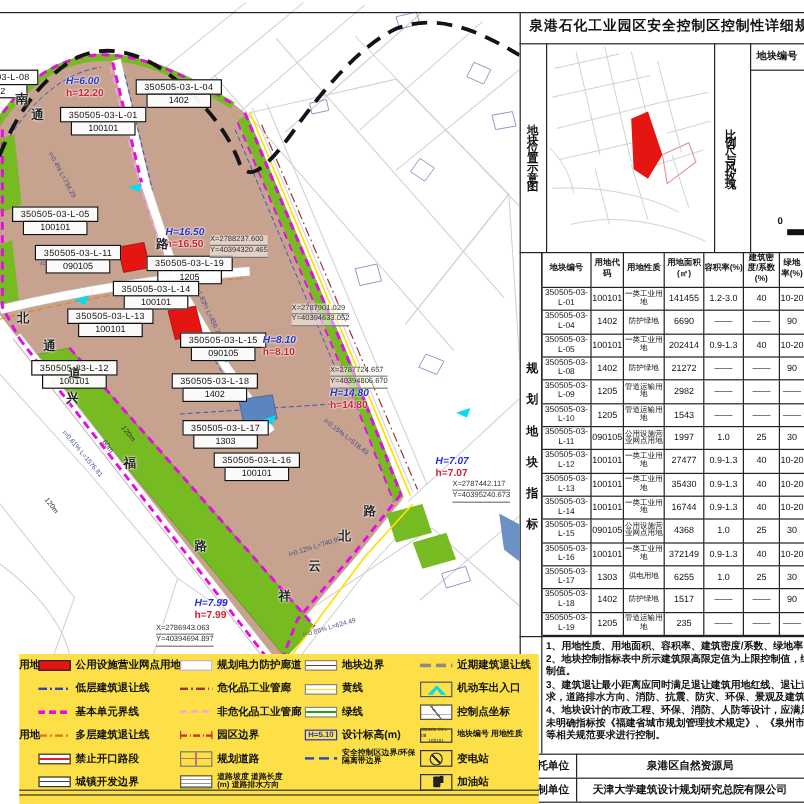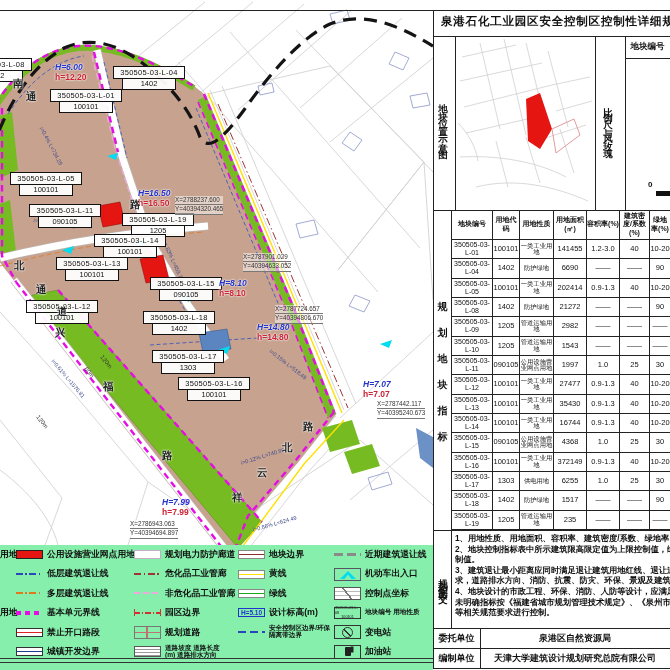--- a/index.html
+++ b/index.html
@@ -56,21 +56,21 @@
   #notes{position:absolute;left:455px;top:533px;width:215px;height:94px;overflow:hidden;}
   .note-line{font-size:8.3px;font-weight:600;line-height:10.6px;white-space:nowrap;overflow:hidden;}
 
   
   .f-label{position:absolute;left:433px;width:47px;height:20px;border-right:1px solid #222;
            display:flex;align-items:center;justify-content:center;font-size:9px;font-weight:700;}
   .f-value{position:absolute;left:480px;width:190px;height:20px;display:flex;align-items:center;justify-content:center;
            font-size:9px;font-weight:700;overflow:hidden;white-space:nowrap;}
 
   
-  #legend{position:absolute;left:0;top:545px;width:433px;height:125px;background:#86efac;}
+  #legend{position:absolute;left:16px;top:545px;width:433px;height:125px;background:#fde047;}
   .lg-col{position:absolute;top:0;}
   #lg-col-1{left:16px;width:117px;}
   #lg-col-2{left:134px;width:103px;}
   #lg-col-3{left:238px;width:95px;}
   #lg-col-4{left:334px;width:99px;}
   .lg-item{height:19.4px;display:flex;align-items:center;}
   .lg-swatch{position:relative;width:27px;height:9px;flex:0 0 27px;margin-right:4px;display:flex;
              align-items:center;justify-content:center;box-sizing:border-box;}
   .lg-swatch i{font-style:normal;}
   .lbl{font-size:8.8px;font-weight:700;white-space:nowrap;line-height:1.05;}
@@ -309,21 +309,21 @@
         <div class="m-elev" style="position: absolute; left: 138px; top: 188px;">
           <b class="H">H=16.50</b>
           <b class="h">h=16.50</b>
         </div>
 
         <div class="m-elev" style="position: absolute; left: 219px; top: 278px;">
           <b class="H">H=8.10</b>
           <b class="h">h=8.10</b>
         </div>
 
-        <div class="m-elev" style="position: absolute; left: 257px; top: 322px;">
+        <div class="m-elev" style="position: absolute; left: 275px; top: 322px;">
           <b class="H">H=14.80</b>
           <b class="h">h=14.80</b>
         </div>
 
         <div class="m-elev" style="position: absolute; left: 363px; top: 379px;">
           <b class="H">H=7.07</b>
           <b class="h">h=7.07</b>
         </div>
 
         <div class="m-elev" style="position: absolute; left: 162px; top: 497px;">
@@ -664,34 +664,34 @@
         </div>
 
         <div class="lg-item t-dashdot-blue">
           <span class="lg-swatch">
             <i></i>
             <i></i>
           </span>
           <span class="lbl">低层建筑退让线</span>
         </div>
 
+        <div class="lg-item t-dash-magenta">
+          <span class="lg-swatch">
+            <i></i>
+            <i></i>
+          </span>
+          <span class="lbl">基本单元界线</span>
+        </div>
+
         <div class="lg-item t-dashdot-orange">
           <span class="lg-swatch">
             <i></i>
             <i></i>
           </span>
           <span class="lbl">多层建筑退让线</span>
-        </div>
-
-        <div class="lg-item t-dash-magenta">
-          <span class="lg-swatch">
-            <i></i>
-            <i></i>
-          </span>
-          <span class="lbl">基本单元界线</span>
         </div>
 
         <div class="lg-item t-noopen">
           <span class="lg-swatch">
             <i></i>
             <i></i>
           </span>
           <span class="lbl">禁止开口路段</span>
         </div>
 

